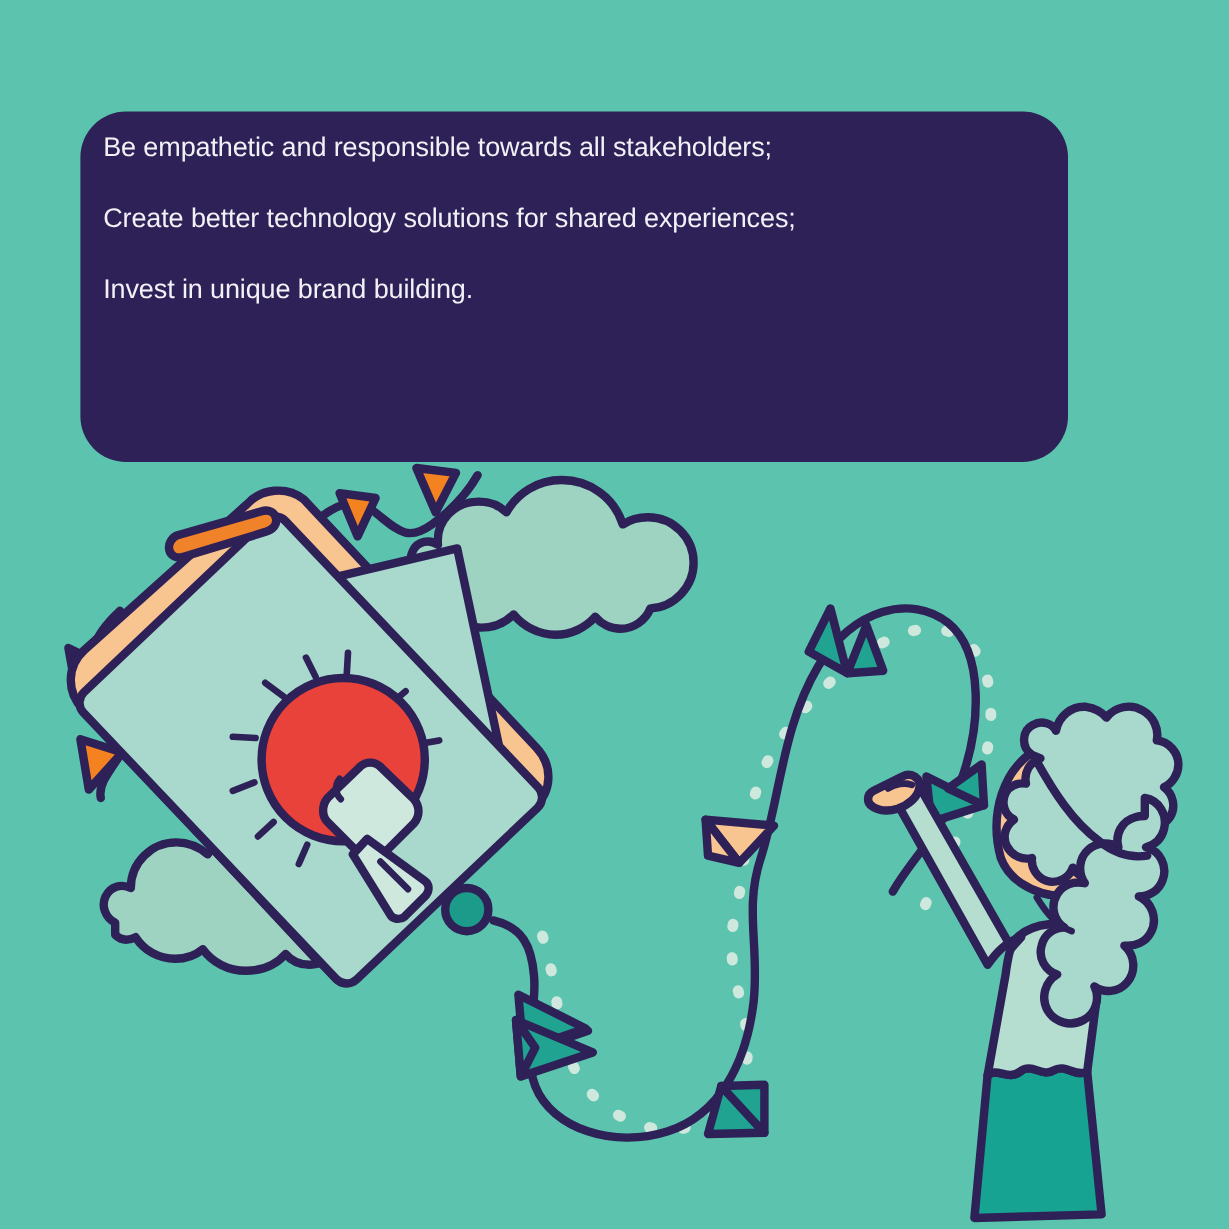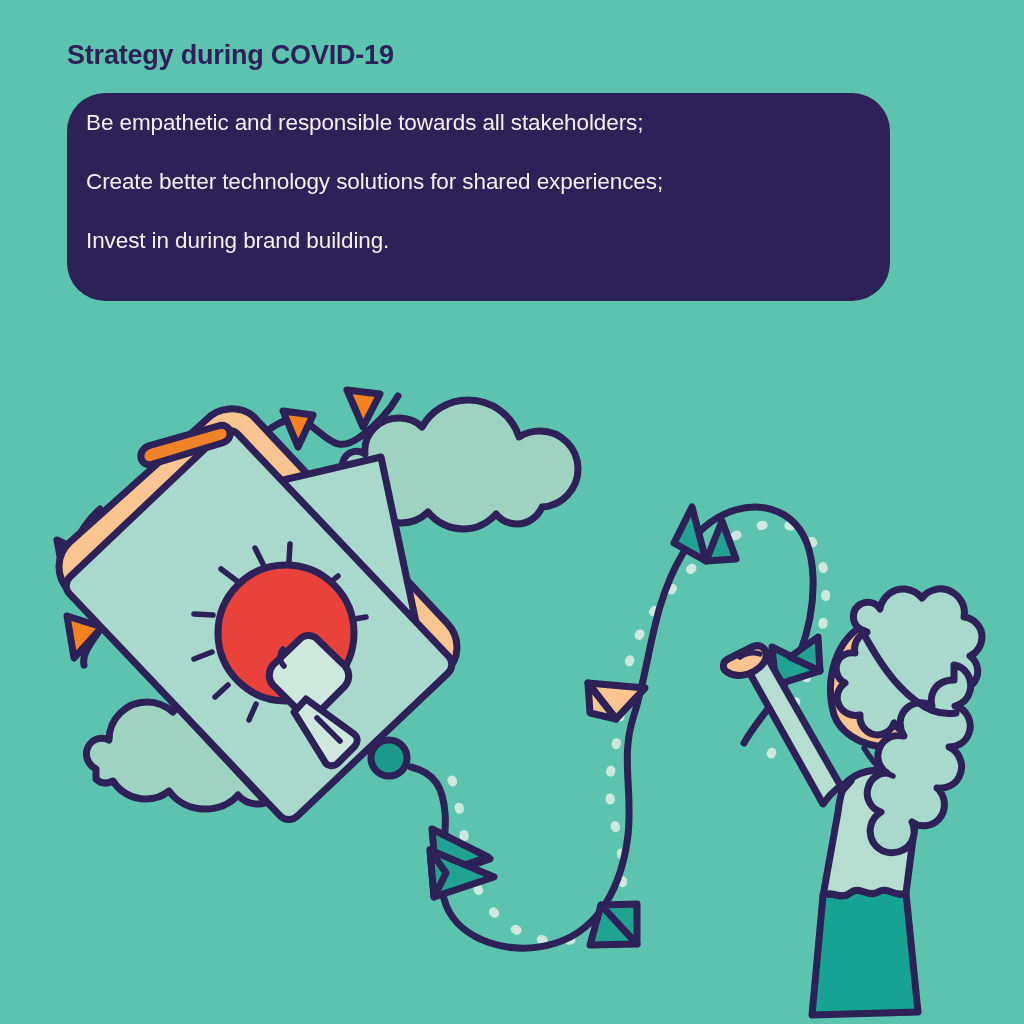--- a/index.html
+++ b/index.html
@@ -31,21 +31,21 @@
     letter-spacing: -0.2px;
     white-space: nowrap;
   }
 
   
   #strategy-panel {
     position: absolute;
     left: 67px;
     top: 93px;
     width: 823px;
-    height: 208px;
+    height: 292px;
     background: #2d2157;
     border-radius: 38px;
     box-sizing: border-box;
     padding: 16px 40px 0 19px;
   }
   .bullet-line {
     color: #f2f1f6;
     font-size: 22.5px;
     line-height: 28px;
     margin: 0 0 31px 0;
@@ -66,26 +66,25 @@
     width: 1024px;
     height: 659px;
   }
   #illustration svg { display: block; }
 </style>
 </head>
 <body>
 
 <div id="stage">
 
-  <div id="slide-title">Strategy during COVID-19</div>
 
   <div id="strategy-panel">
     <p class="bullet-line">Be empathetic and responsible towards all stakeholders;</p>
     <p class="bullet-line">Create better technology solutions for shared experiences;</p>
-    <p class="bullet-line">Invest in during brand building.</p>
+    <p class="bullet-line">Invest in unique brand building.</p>
   </div>
 
   <div id="illustration">
     <svg width="1024" height="659" viewBox="0 0 1024 659" xmlns="http://www.w3.org/2000/svg">
       <defs>
         <style>
           .ol { stroke:#2d2157; stroke-width:7; stroke-linecap:round; stroke-linejoin:round; fill:none; }
           .olf { stroke:#2d2157; stroke-width:7; stroke-linecap:round; stroke-linejoin:round; }
           .thin { stroke:#2d2157; stroke-width:5.5; stroke-linecap:round; fill:none; }
         </style>

